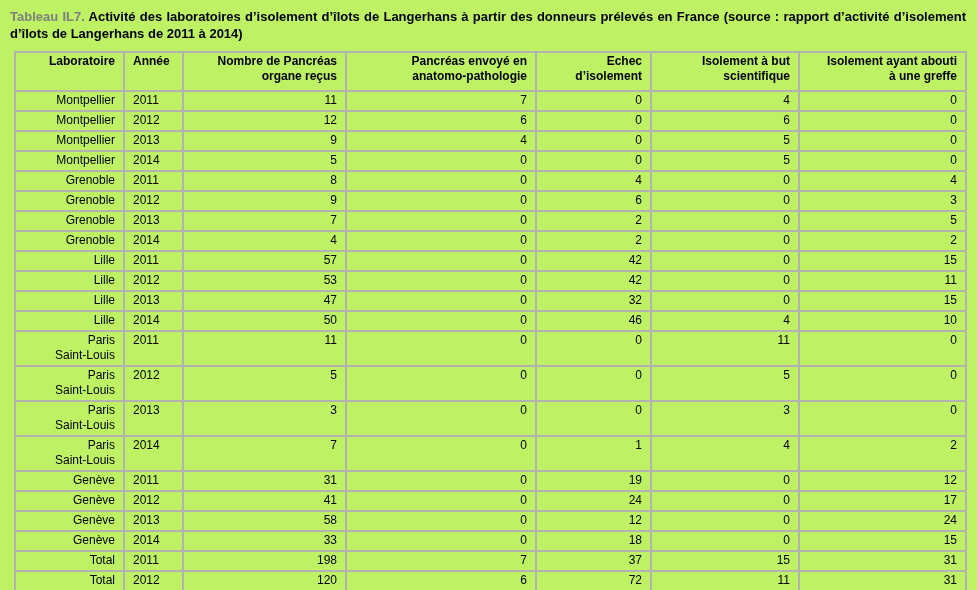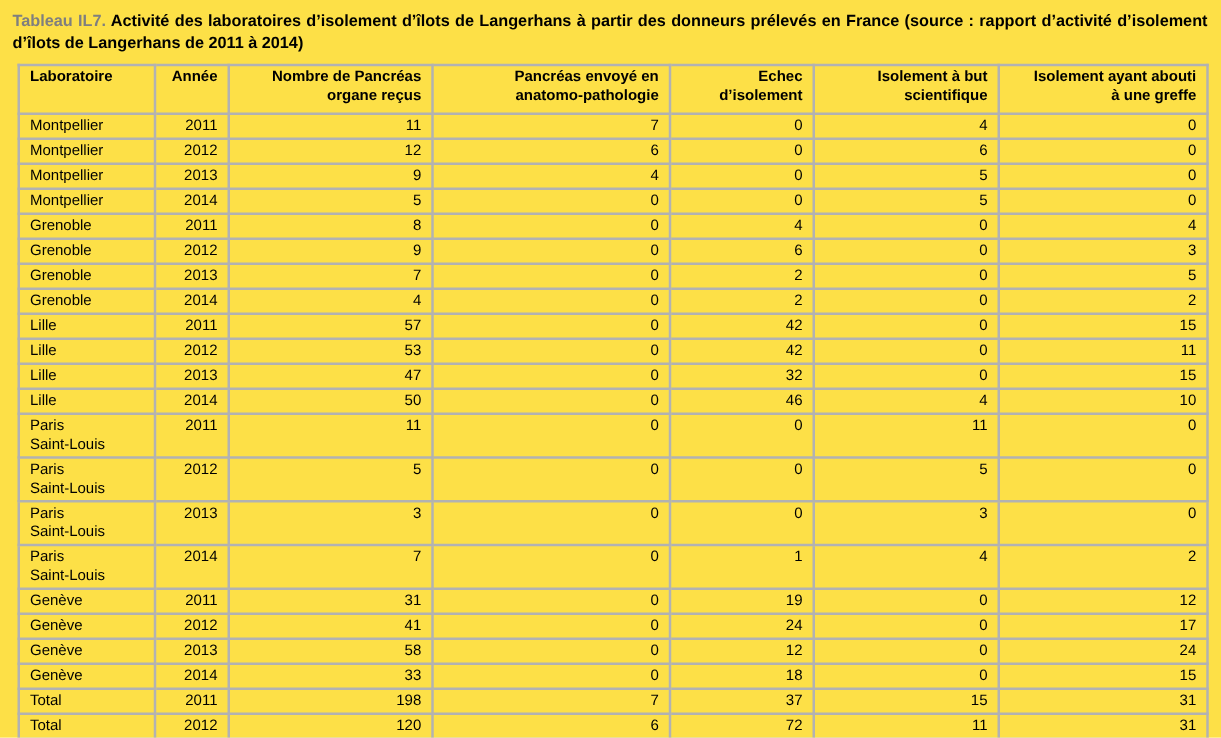--- a/index.html
+++ b/index.html
@@ -7,21 +7,21 @@
     padding: 0;
     background: #ffffff;
     font-family: "Liberation Sans", sans-serif;
     color: #000000;
   }
   .page {
     width: 977px;
     height: 590px;
     box-sizing: border-box;
     padding: 8px 10px;
-    background: #fde047;
+    background: #bef264;
   }
   .caption {
     width: 956px;
     margin: 0 0 9px 0;
     font-size: 13px;
     font-weight: bold;
     line-height: 17px;
     text-align: justify;
   }
   .caption .caption-label {
@@ -40,22 +40,22 @@
     line-height: 15px;
     padding: 1px 8px 2px 8px;
     vertical-align: top;
     white-space: pre-line;
     overflow: hidden;
   }
   table.data-table th {
     font-weight: bold;
     height: 34px;
   }
-  .al { text-align: left; }
-  .ac { text-align: right; }
+  .al { text-align: right; }
+  .ac { text-align: left; }
   .ar { text-align: right; }
 </style>
 </head>
 <body>
 
 <div class="page">
   <p class="caption"><span class="caption-label">Tableau IL7.</span> <span>Activité des laboratoires d’isolement d’îlots de Langerhans à partir des donneurs prélevés en France (source : rapport d’activité d’isolement d’îlots de Langerhans de 2011 à 2014)</span></p>
 
   <table class="data-table">
     <colgroup>

